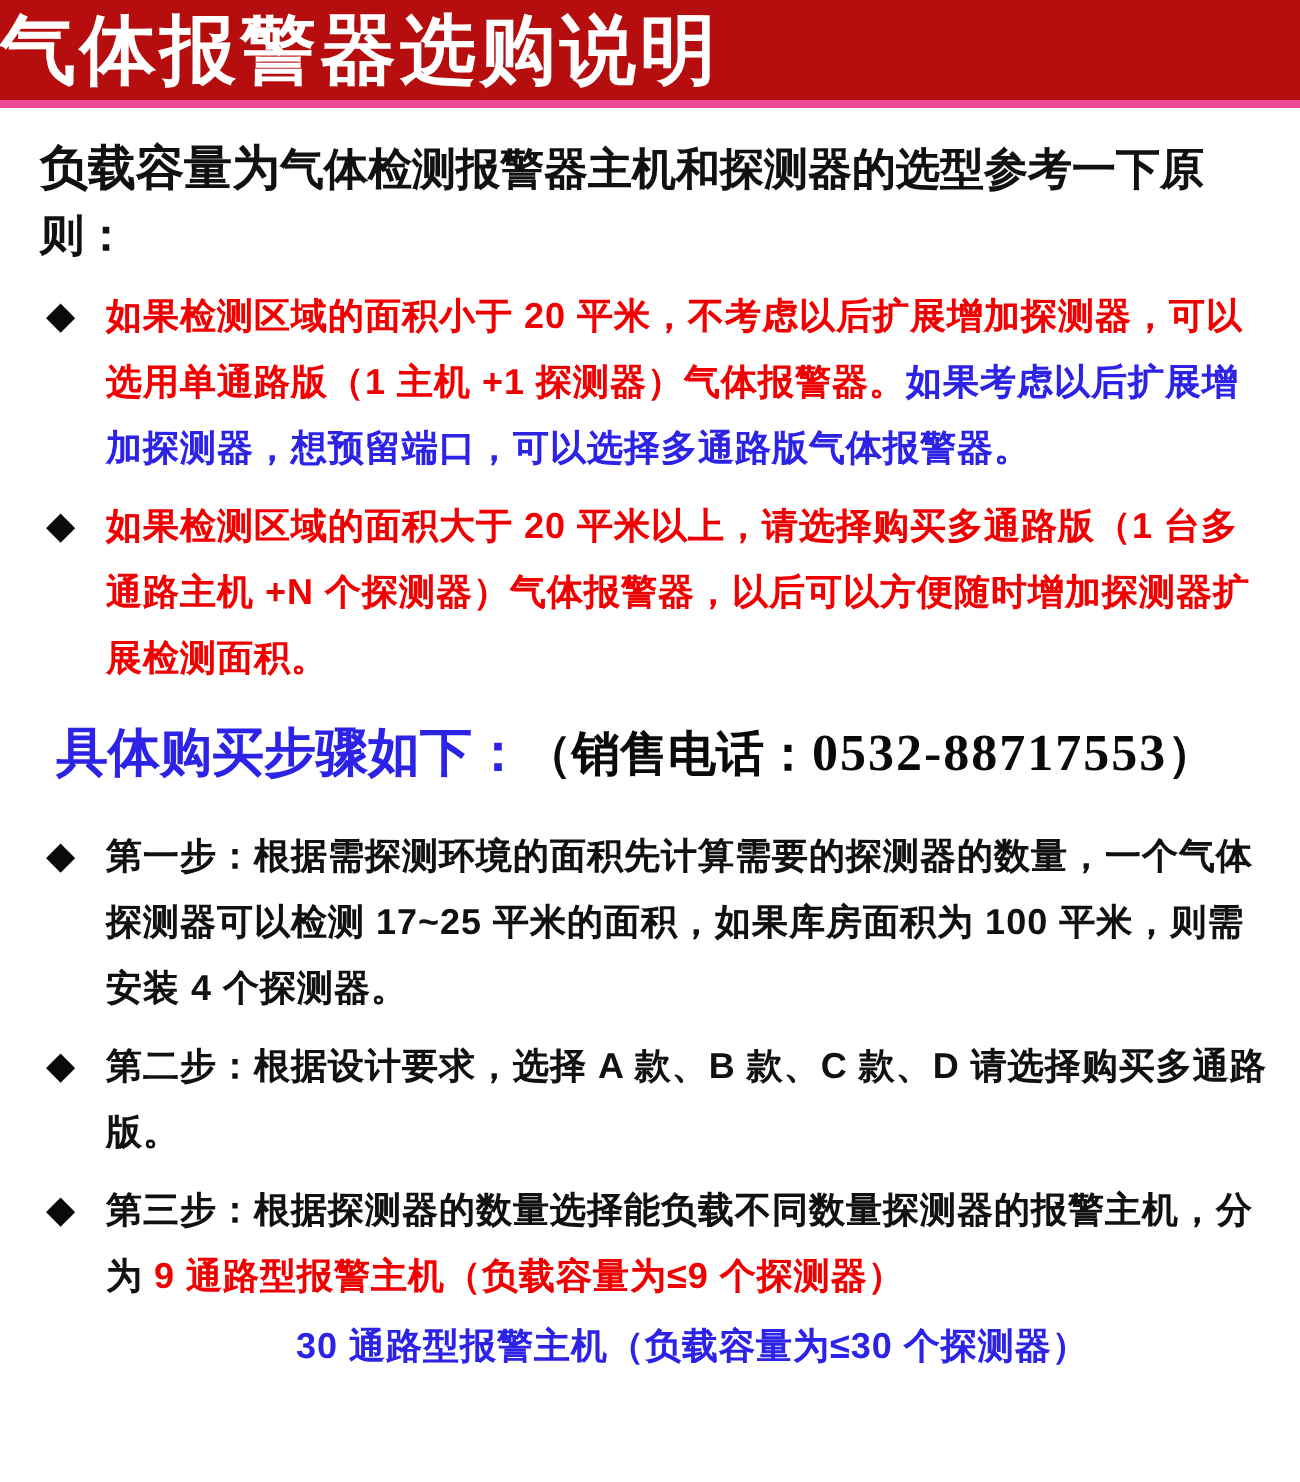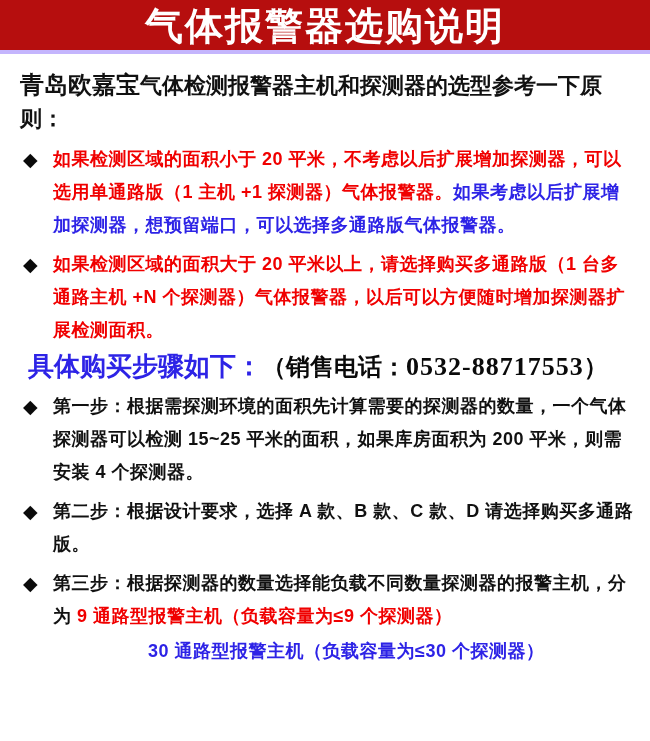--- a/index.html
+++ b/index.html
@@ -11,24 +11,23 @@
     width: 650px;
     height: 741px;
     overflow: hidden;
     font-family: "Liberation Sans", "DejaVu Sans", sans-serif;
     color: var(--black_text, #111);
   }
   .banner {
     width: 650px;
     height: 50px;
     background: var(--banner_bg, #b60e0e);
-    border-bottom: 4px solid #c4b5fd;
+    border-bottom: 4px solid #ec4899;
     display: flex;
     align-items: center;
-    justify-content: center;
   }
   .banner h1 {
     margin: 0;
     padding-top: 2px;
     font-size: 38px;
     line-height: 1;
     font-weight: bold;
     color: #ffffff;
     letter-spacing: 2px;
   }
@@ -63,21 +62,21 @@
     font-size: 18px;
     line-height: 33px;
     font-weight: 600;
     letter-spacing: 0.5px;
   }
   .red     { color: var(--red_text, #f00000); }
   .blue    { color: var(--blue_text, #2d23e6); }
   .steps-header {
     margin: 4px 0 10px 8px;
     font-size: 25px;
-    line-height: 26px;
+    line-height: 48px;
     font-weight: bold;
   }
   .steps-header .heading {
     color: var(--blue_text, #2d23e6);
     font-size: 26px;
   }
   .steps-header .phone {
     color: #0a0a0a;
     font-size: 24px;
   }
@@ -93,37 +92,37 @@
 </style>
 </head>
 <body style="--banner_bg: #b60e0e; --red_text: #f00000; --blue_text: #2d23e6; --magenta_text: #ff00f5; --black_text: #111111;">
 
 <div class="banner">
   <h1>气体报警器选购说明</h1>
 </div>
 
 <div class="content">
 
-  <p class="intro"><span class="brand">青岛欧嘉宝</span><span>气体检测报警器主机和探测器的选型参考一下原则：</span></p>
+  <p class="intro"><span class="brand">负载容量为</span><span>气体检测报警器主机和探测器的选型参考一下原则：</span></p>
 
   <div class="bullet">
     <span class="marker">◆</span>
     <div class="btext"><span class="red">如果检测区域的面积小于 20 平米，不考虑以后扩展增加探测器，可以选用单通路版（1 主机 +1 探测器）气体报警器。</span><span class="blue">如果考虑以后扩展增加探测器，想预留端口，可以选择多通路版气体报警器。</span></div>
   </div>
 
   <div class="bullet">
     <span class="marker">◆</span>
     <div class="btext"><span class="red">如果检测区域的面积大于 20 平米以上，请选择购买多通路版（1 台多通路主机 +N 个探测器）气体报警器，以后可以方便随时增加探测器扩展检测面积。</span></div>
   </div>
 
   <h2 class="steps-header"><span class="heading">具体购买步骤如下：</span><span class="phone"><span>（销售电话：</span><span class="digits">0532-88717553</span><span>）</span></span></h2>
 
   <div class="bullet">
     <span class="marker">◆</span>
-    <div class="btext">第一步：根据需探测环境的面积先计算需要的探测器的数量，一个气体探测器可以检测 15~25 平米的面积，如果库房面积为 200 平米，则需安装 4 个探测器。</div>
+    <div class="btext">第一步：根据需探测环境的面积先计算需要的探测器的数量，一个气体探测器可以检测 17~25 平米的面积，如果库房面积为 100 平米，则需安装 4 个探测器。</div>
   </div>
 
   <div class="bullet">
     <span class="marker">◆</span>
     <div class="btext">第二步：根据设计要求，选择 A 款、B 款、C 款、D 请选择购买多通路版。</div>
   </div>
 
   <div class="bullet">
     <span class="marker">◆</span>
     <div class="btext"><span>第三步：根据探测器的数量选择能负载不同数量探测器的报警主机，分为 </span><span class="red">9 通路型报警主机（负载容量为≤9 个探测器）</span>

